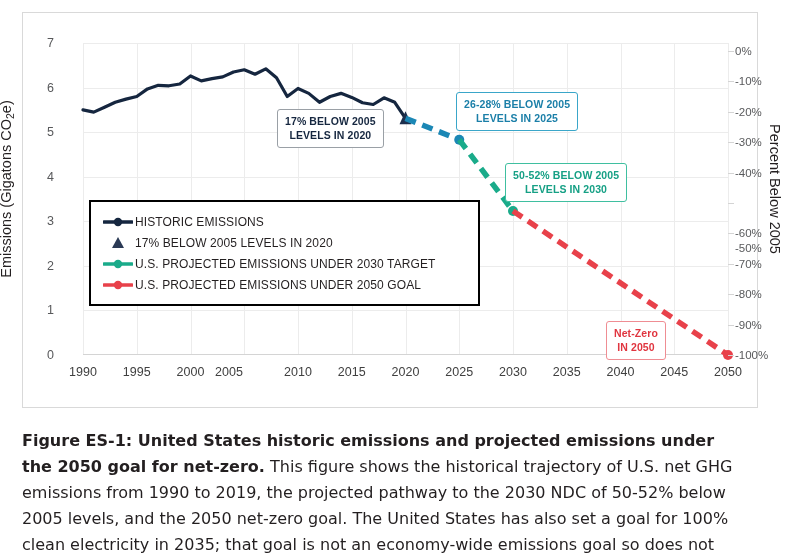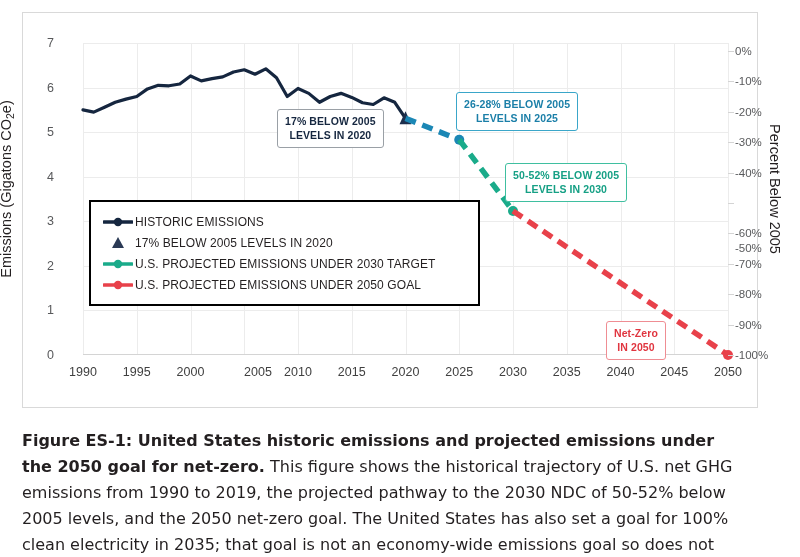--- a/index.html
+++ b/index.html
@@ -132,21 +132,21 @@
         <div class="tickmark-r" style="top: 281.2px;"></div>
         <div class="ytick-r" style="top: 311.6px;">-90%</div>
         <div class="tickmark-r" style="top: 311.6px;"></div>
         <div class="ytick-r" style="top: 342px;">-100%</div>
         <div class="tickmark-r" style="top: 342px;"></div>
       </div>
     <div id="xlabels">
         <div class="xtick" style="left: 60px;">1990</div>
         <div class="xtick" style="left: 113.75px;">1995</div>
         <div class="xtick" style="left: 167.5px;">2000</div>
-        <div class="xtick" style="left: 235px;">2005</div>
+        <div class="xtick" style="left: 206px;">2005</div>
         <div class="xtick" style="left: 275px;">2010</div>
         <div class="xtick" style="left: 328.75px;">2015</div>
         <div class="xtick" style="left: 382.5px;">2020</div>
         <div class="xtick" style="left: 436.25px;">2025</div>
         <div class="xtick" style="left: 490px;">2030</div>
         <div class="xtick" style="left: 543.75px;">2035</div>
         <div class="xtick" style="left: 597.5px;">2040</div>
         <div class="xtick" style="left: 651.25px;">2045</div>
         <div class="xtick" style="left: 705px;">2050</div>
       </div>

